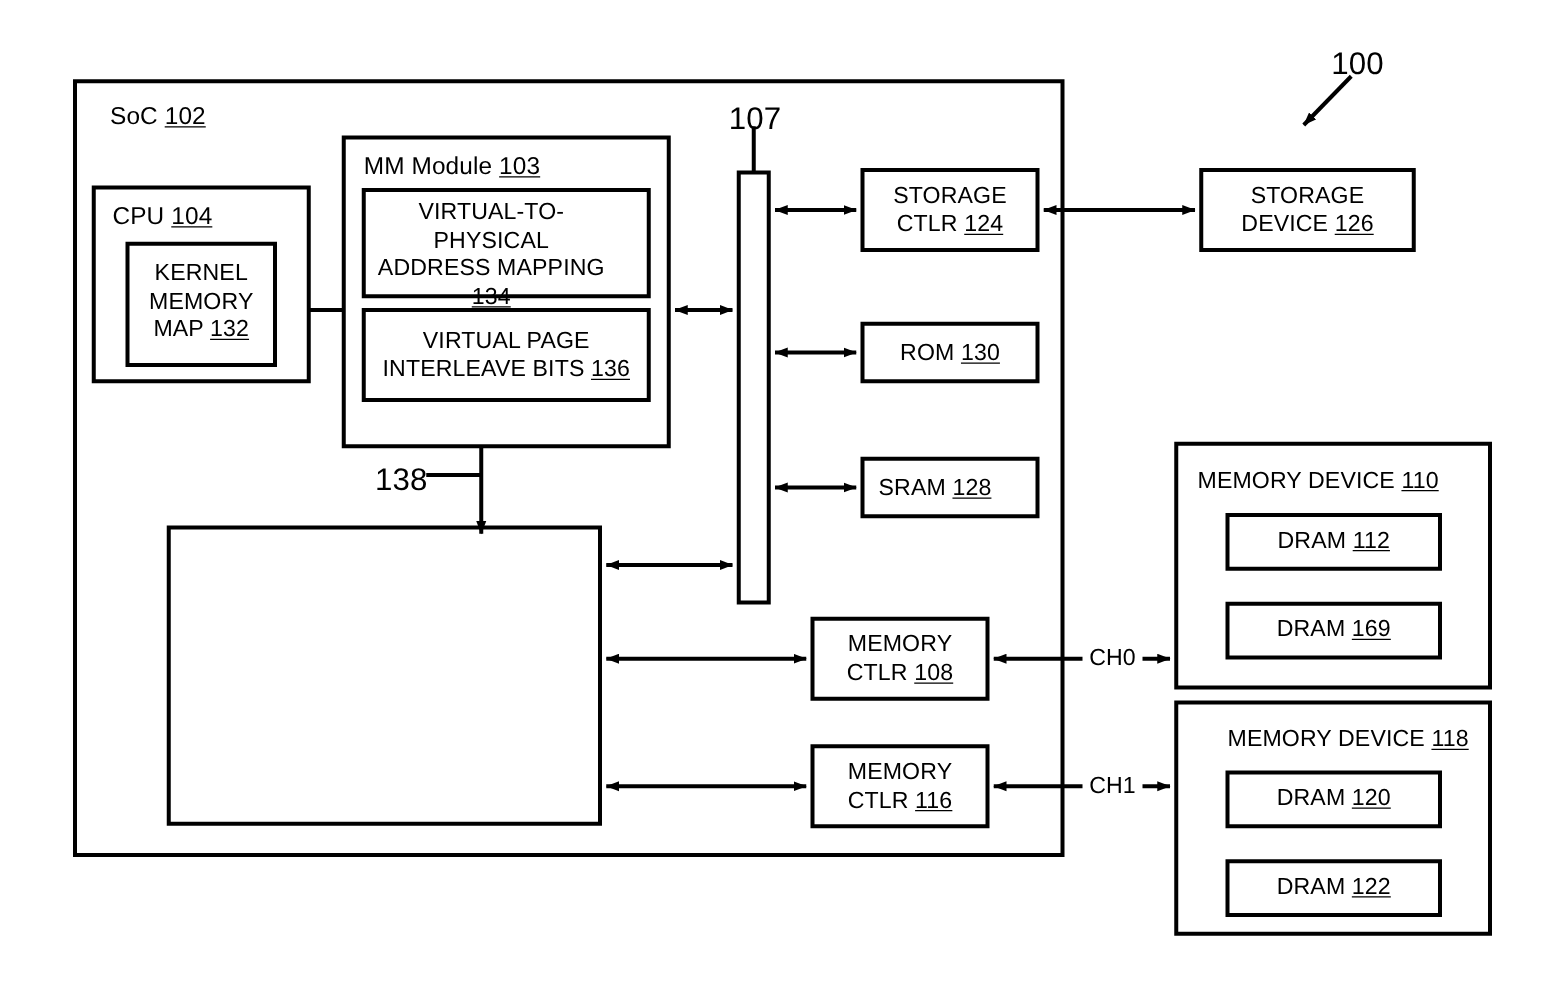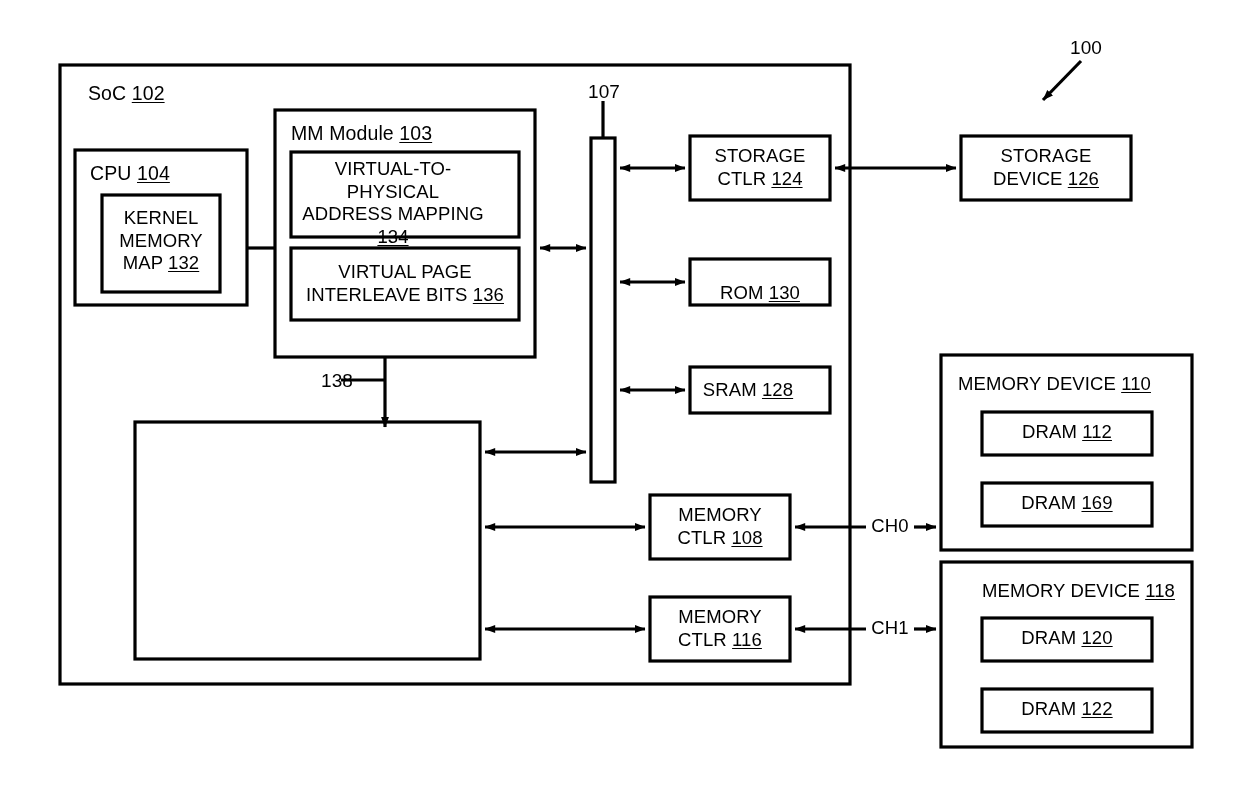--- a/index.html
+++ b/index.html
@@ -30,21 +30,21 @@
     line-height: 1.22;
     color: #000;
     white-space: pre-line;
     letter-spacing: 0.1px;
   }
   .lbl .num {
     text-decoration: underline;
     text-underline-offset: 2px;
   }
   .t20 { font-size: 19.5px; }
-  .t19 { font-size: 19px; }
+  .t19 { font-size: 25px; }
   .t18 { font-size: 18.5px; }
   .left { text-align: left; }
 </style>
 </head>
 <body>
 
 <div id="figure">
 
   <svg viewBox="0 0 1240 803" xmlns="http://www.w3.org/2000/svg">
     <defs>
@@ -143,28 +143,28 @@
 
   <div class="lbl t18" style="left:291px; top:158px; width:204px;"><span>VIRTUAL-TO-PHYSICAL
 ADDRESS MAPPING</span>
 <span class="num">134</span></div>
 
   <div class="lbl t18" style="left:291px; top:261px; width:228px;"><span>VIRTUAL PAGE
 INTERLEAVE BITS</span> <span class="num">136</span></div>
 
   <div class="lbl t19" style="left:578px; top:80px; width:52px;"><span>107</span></div>
 
-  <div class="lbl t19" style="left:315px; top:369px; width:44px;"><span>138</span></div>
+  <div class="lbl t19" style="left:299px; top:369px; width:44px;"><span>138</span></div>
 
 
 
   <div class="lbl t18" style="left:690px; top:145px; width:140px;"><span>STORAGE
 CTLR</span> <span class="num">124</span></div>
 
-  <div class="lbl t18" style="left:690px; top:282px; width:140px;"><span>ROM</span> <span class="num">130</span></div>
+  <div class="lbl t18" style="left:690px; top:271px; width:140px;"><span>ROM</span> <span class="num">130</span></div>
 
   <div class="lbl t18" style="left:690px; top:379px; width:116px;"><span>SRAM</span> <span class="num">128</span></div>
 
   <div class="lbl t18" style="left:961px; top:145px; width:170px;"><span>STORAGE
 DEVICE</span> <span class="num">126</span></div>
 
   <div class="lbl t18" style="left:650px; top:504px; width:140px;"><span>MEMORY
 CTLR</span> <span class="num">108</span></div>
 
   <div class="lbl t18" style="left:650px; top:606px; width:140px;"><span>MEMORY

